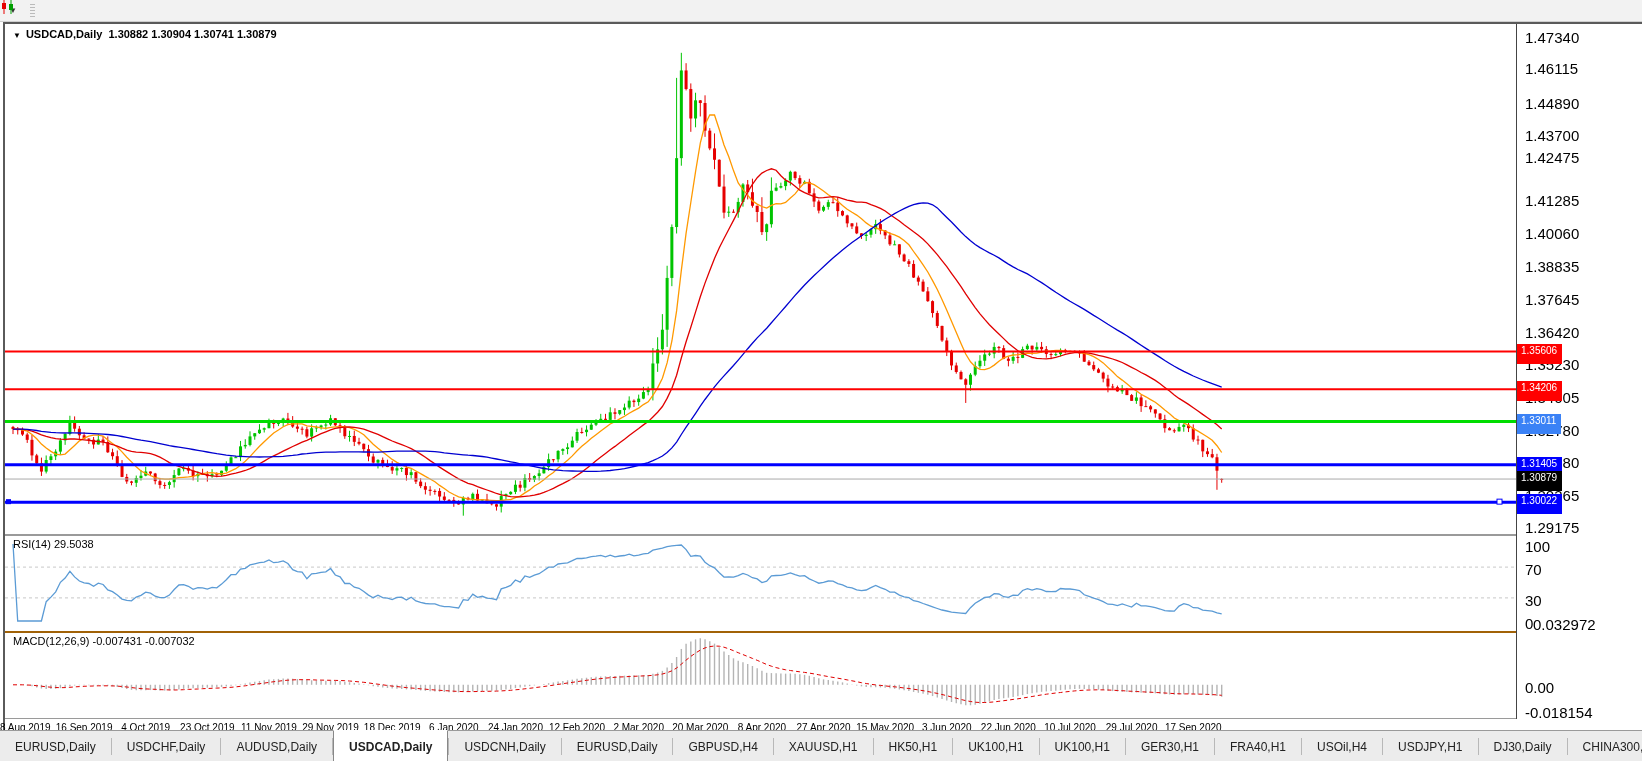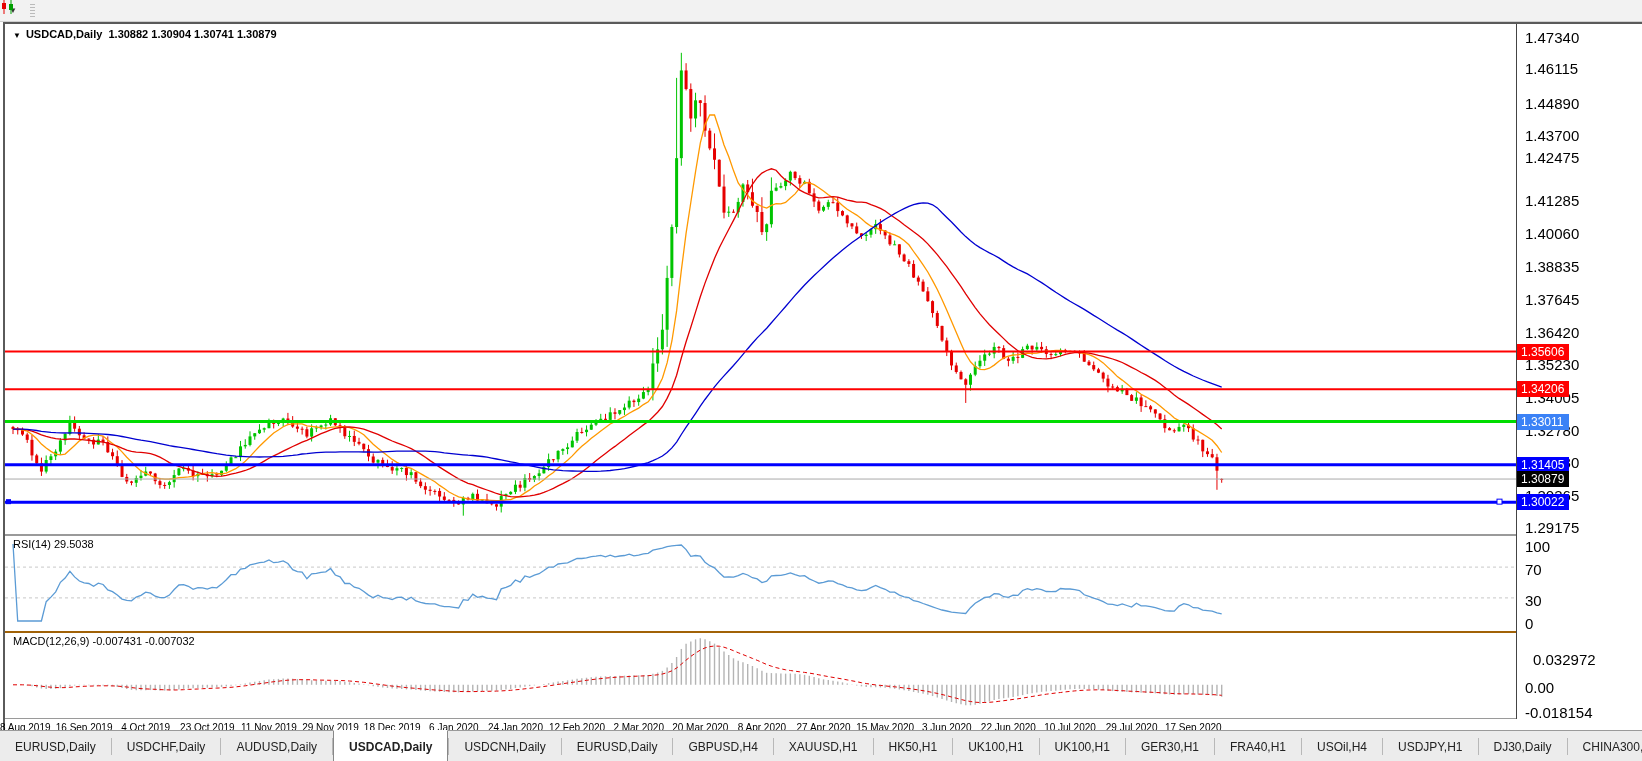--- a/index.html
+++ b/index.html
@@ -22,21 +22,21 @@
   #macd-panel{top:609px;height:85px;border-bottom:1px solid #9a9a9a;}
   #dates-strip{top:695px;height:18px;}
   #chart-title{position:absolute;left:8px;top:4px;font-size:11px;font-weight:bold;color:#000;z-index:5;}
   #chart-title .tri{font-size:8px;margin-right:5px;}
   .ind-label{position:absolute;left:8px;top:2px;font-size:11px;color:#000;z-index:5;}
   svg{position:absolute;left:0;top:0;}
   
   #axis-layer{position:absolute;left:1511px;top:0;width:126px;height:695px;
     border-left:1px solid #444;background:#fff;z-index:4;}
   .tick{position:absolute;left:8px;font-size:15px;color:#000;white-space:nowrap;}
-  .chip{position:absolute;left:0;font-size:12px;color:#fff;padding:1px 5px 1px 4px;white-space:nowrap;z-index:6;}
+  .chip{position:absolute;left:0;font-size:10px;color:#fff;padding:1px 5px 8px 4px;white-space:nowrap;z-index:6;}
   .date-label{position:absolute;top:3px;font-size:10px;color:#000;transform:translateX(-50%);white-space:nowrap;}
   
   #tabbar{position:absolute;left:0;top:730px;width:100%;height:31px;background:#ececec;
     border-top:1px solid #9a9a9a;display:flex;align-items:stretch;font-size:12px;}
   .tab{display:flex;align-items:center;padding:0 15px;color:#222;cursor:default;white-space:nowrap;}
   .tab.active{background:#fff;font-weight:bold;border-left:1px solid #888;border-right:1px solid #888;
     margin-top:-1px;border-top:1px solid #fff;}
   .tab-sep{width:1px;background:#b8b8b8;margin:7px 0;}
 </style>
 </head>
@@ -901,21 +901,21 @@
       <div class="chip" style="background: rgb(255, 0, 0); top: 319.524px;">1.35606</div>
       <div class="chip" style="background: rgb(255, 0, 0); top: 357.289px;">1.34206</div>
       <div class="chip" style="background: #3b82f6; top: 389.524px;">1.33011</div>
       <div class="chip" style="background: rgb(0, 0, 255); top: 432.846px;">1.31405</div>
       <div class="chip" style="background: rgb(0, 0, 255); top: 470.152px;">1.30022</div>
       <div class="chip" style="background: rgb(0, 0, 0); top: 447.035px;">1.30879</div>
       <div class="tick" style="top: 514px;">100</div>
       <div class="tick" style="top: 537.1px;">70</div>
       <div class="tick" style="top: 567.9px;">30</div>
       <div class="tick" style="top: 591px;">0</div>
-      <div class="tick" style="top: 627px; padding-left: 8px;">0.032972</div>
+      <div class="tick" style="top: 592px; padding-left: 8px;">0.032972</div>
       <div class="tick" style="top: 654.789px;">0.00</div>
       <div class="tick" style="top: 680px;">-0.018154</div>
     </div>
 </div>
 
 <div id="tabbar">
   <span id="tabs" style="display:flex;">
       <span class="tab">EURUSD,Daily</span>
       <span class="tab-sep"></span>
       <span class="tab">USDCHF,Daily</span>

